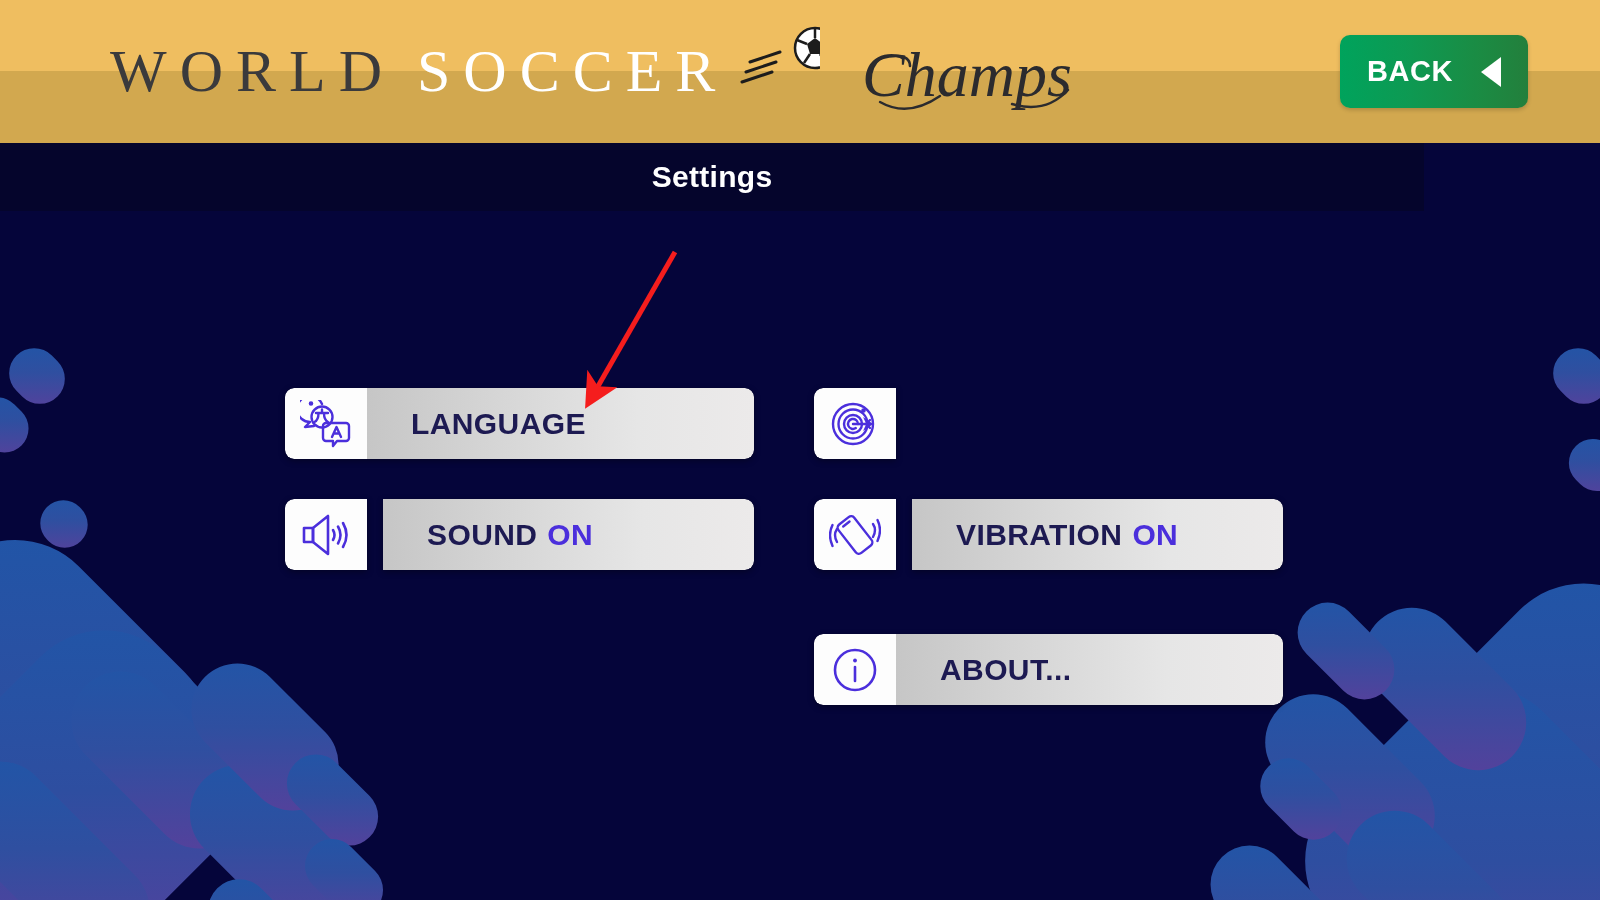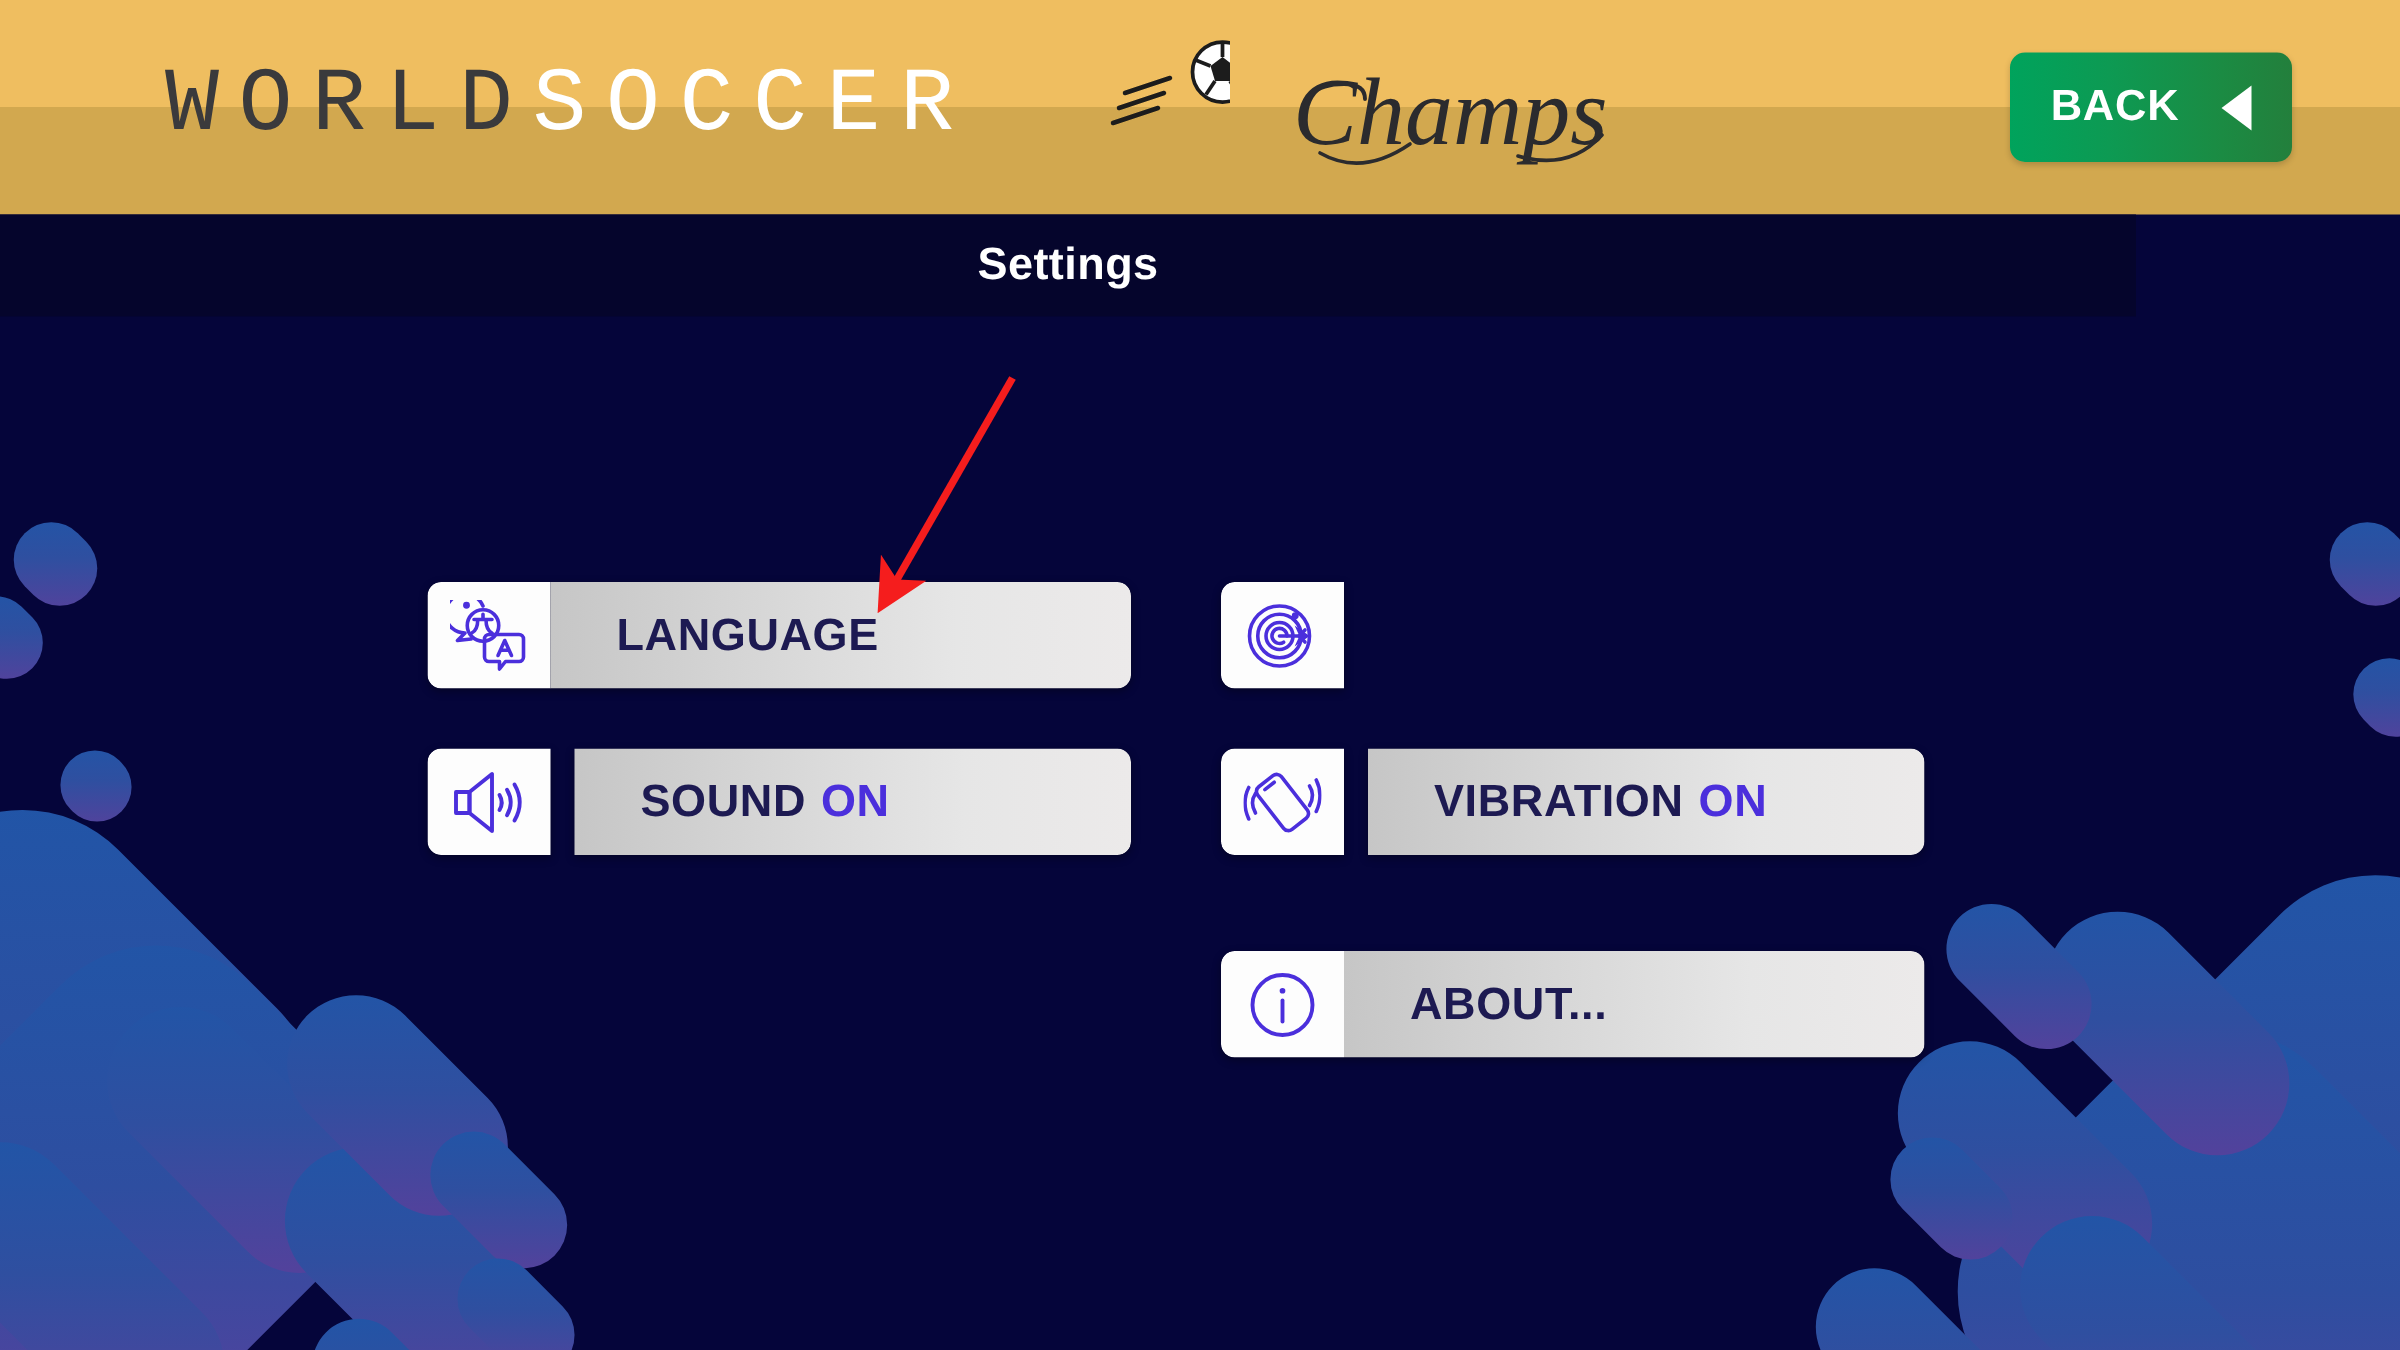--- a/index.html
+++ b/index.html
@@ -14,27 +14,27 @@
   #header{
     position:absolute; left:0; top:0; width:1600px; height:143px;
     background:linear-gradient(to bottom,#efbe60 0%,#efbe60 50%,#d2a84f 50%,#d2a84f 100%);
     overflow:hidden;
   }
   #logo-wrap{
     position:absolute; left:110px; top:28px;
     display:flex; align-items:center; height:86px;
   }
   .logo-word{
-    font-family:Liberation Mono, monospace;
+    font-family:Liberation Serif, serif;
     font-size:60px; font-weight:400; letter-spacing:13px;
     line-height:1;
     text-align:center;
   }
   .logo-world{ color:#3a3a3c; }
-  .logo-soccer{ color:#ffffff; }
+  .logo-soccer{ color:#ffffff; margin-left:22px; }
 
   #ball-group{ position:absolute; left:700px; top:10px; width:120px; height:90px; }
   #champs-svg{ position:absolute; left:862px; top:26px; }
 
   #back-button{
     position:absolute; left:1340px; top:35px; width:188px; height:73px;
     background:linear-gradient(to right,#00a35c 0%,#0d9a53 35%,#1b8b43 75%,#237f3c 100%);
     border-radius:10px;
     display:flex; align-items:center; justify-content:center; gap:28px;
     cursor:pointer;

